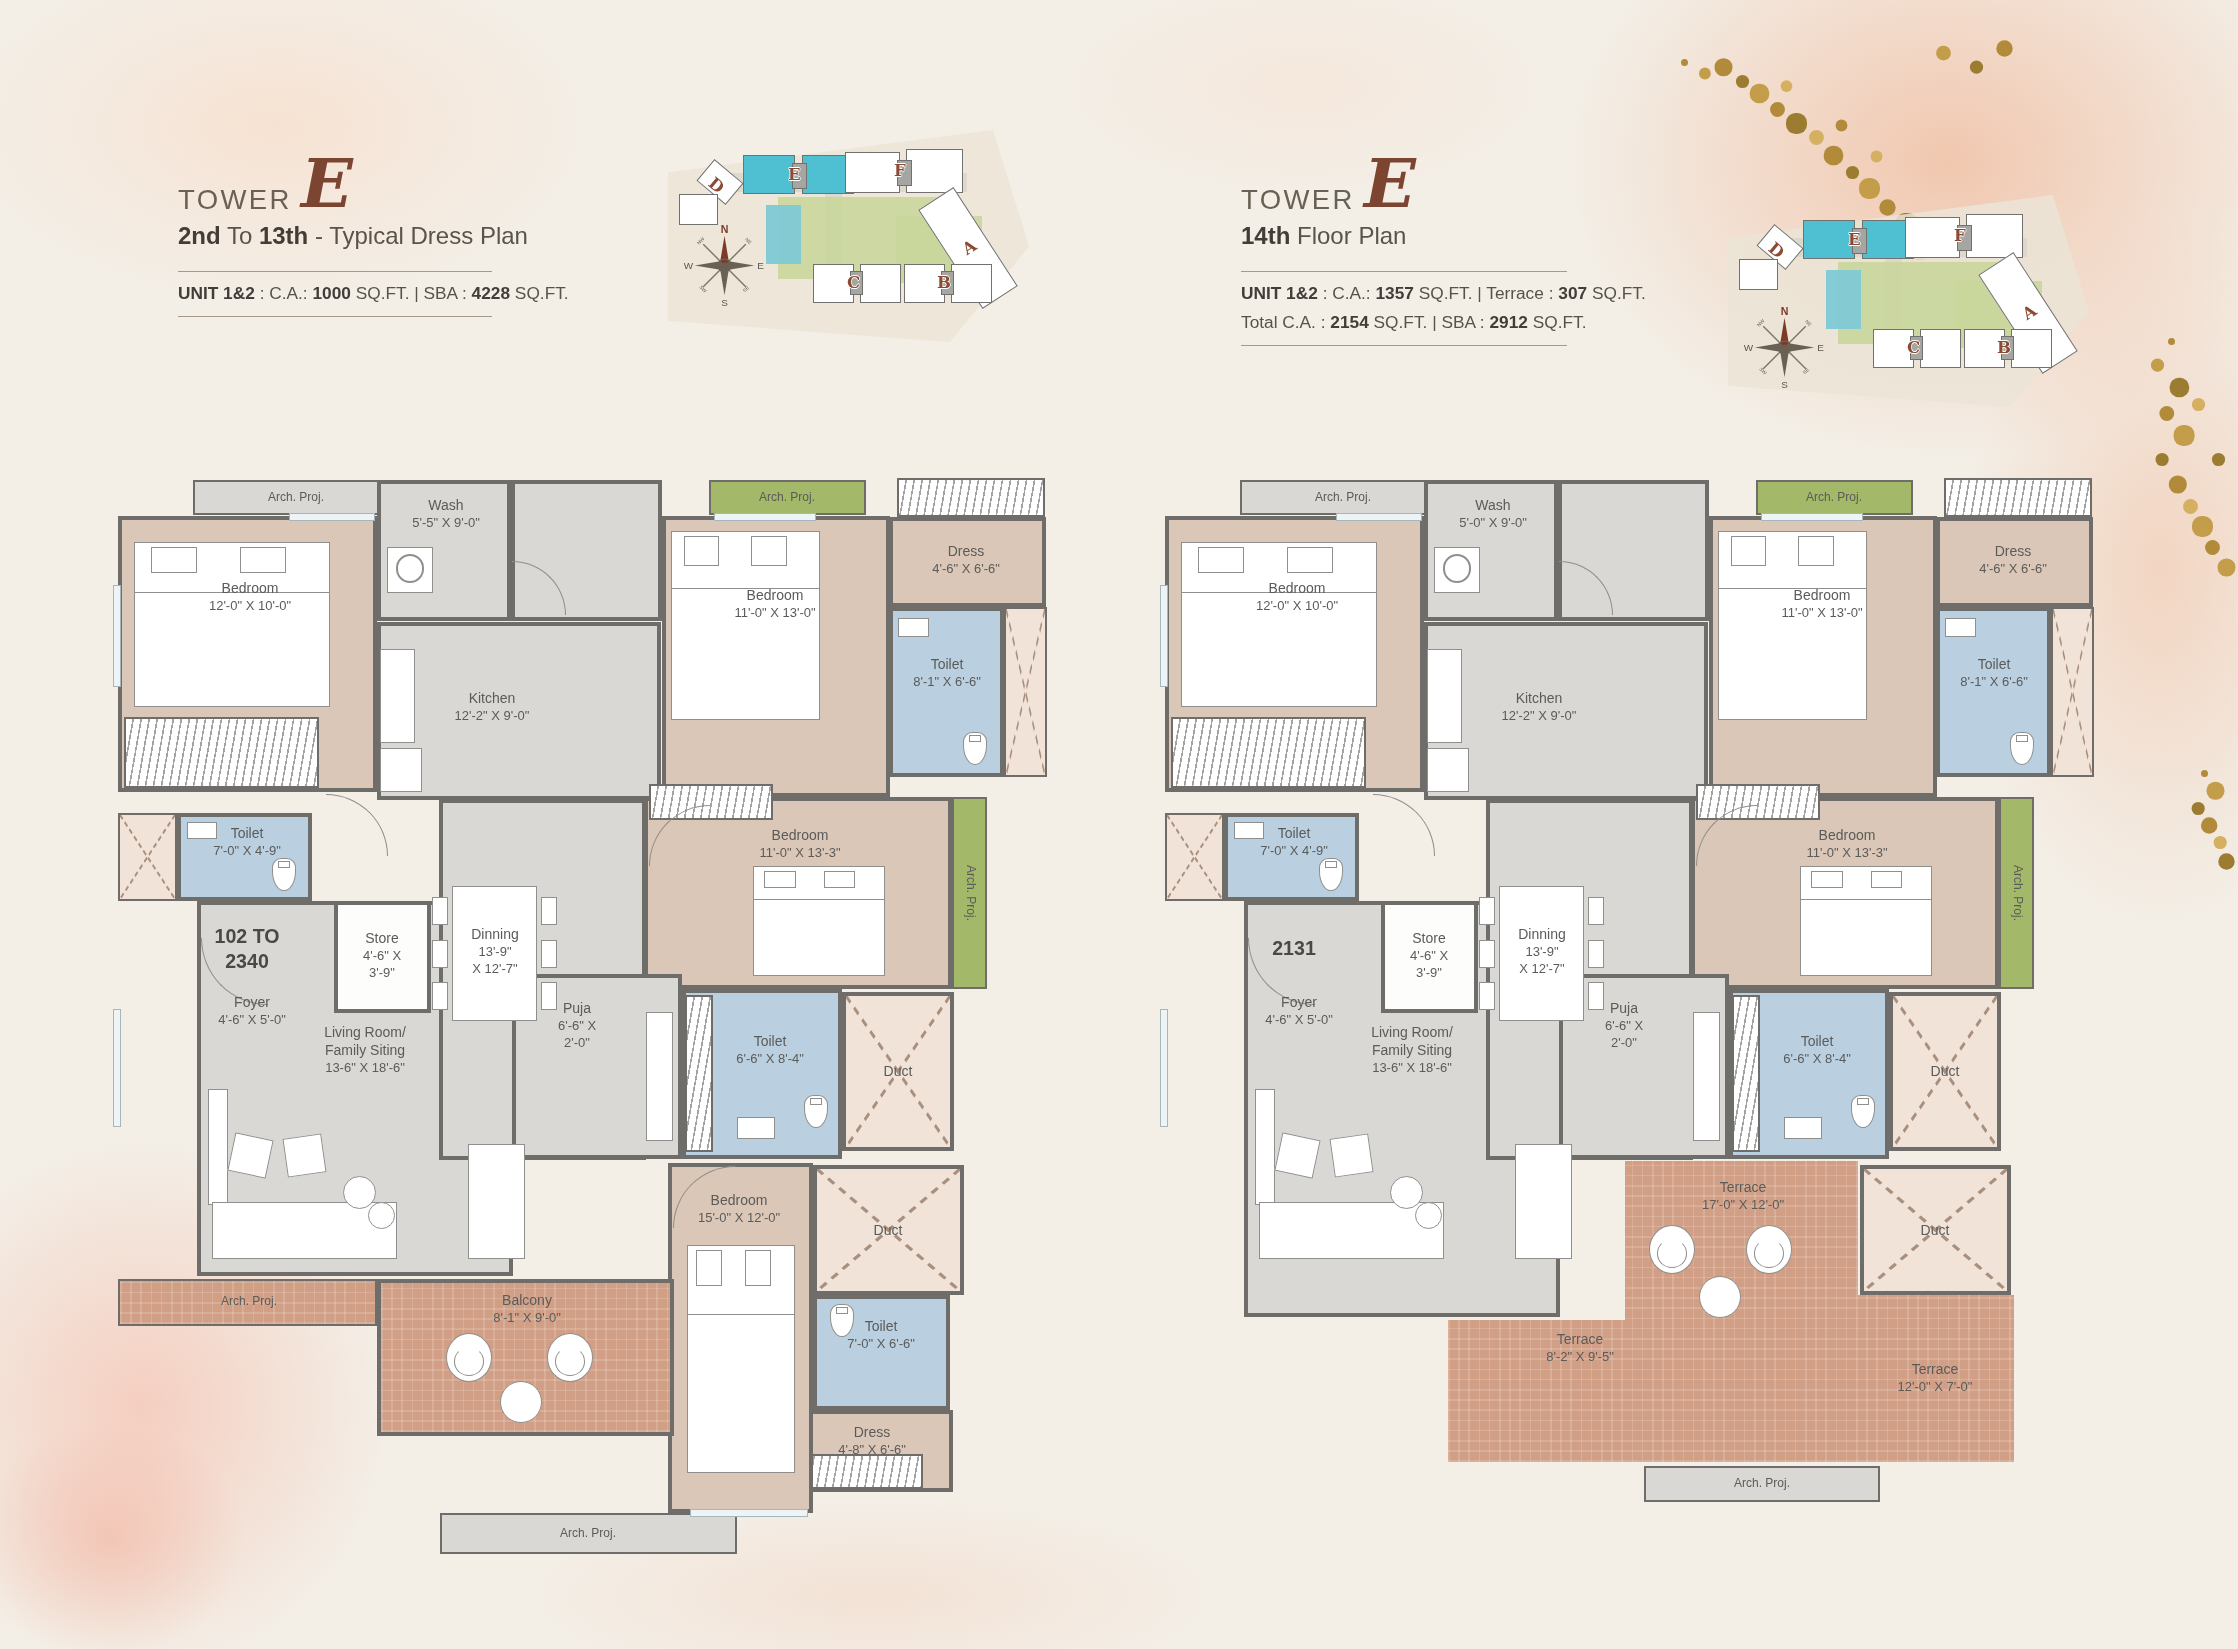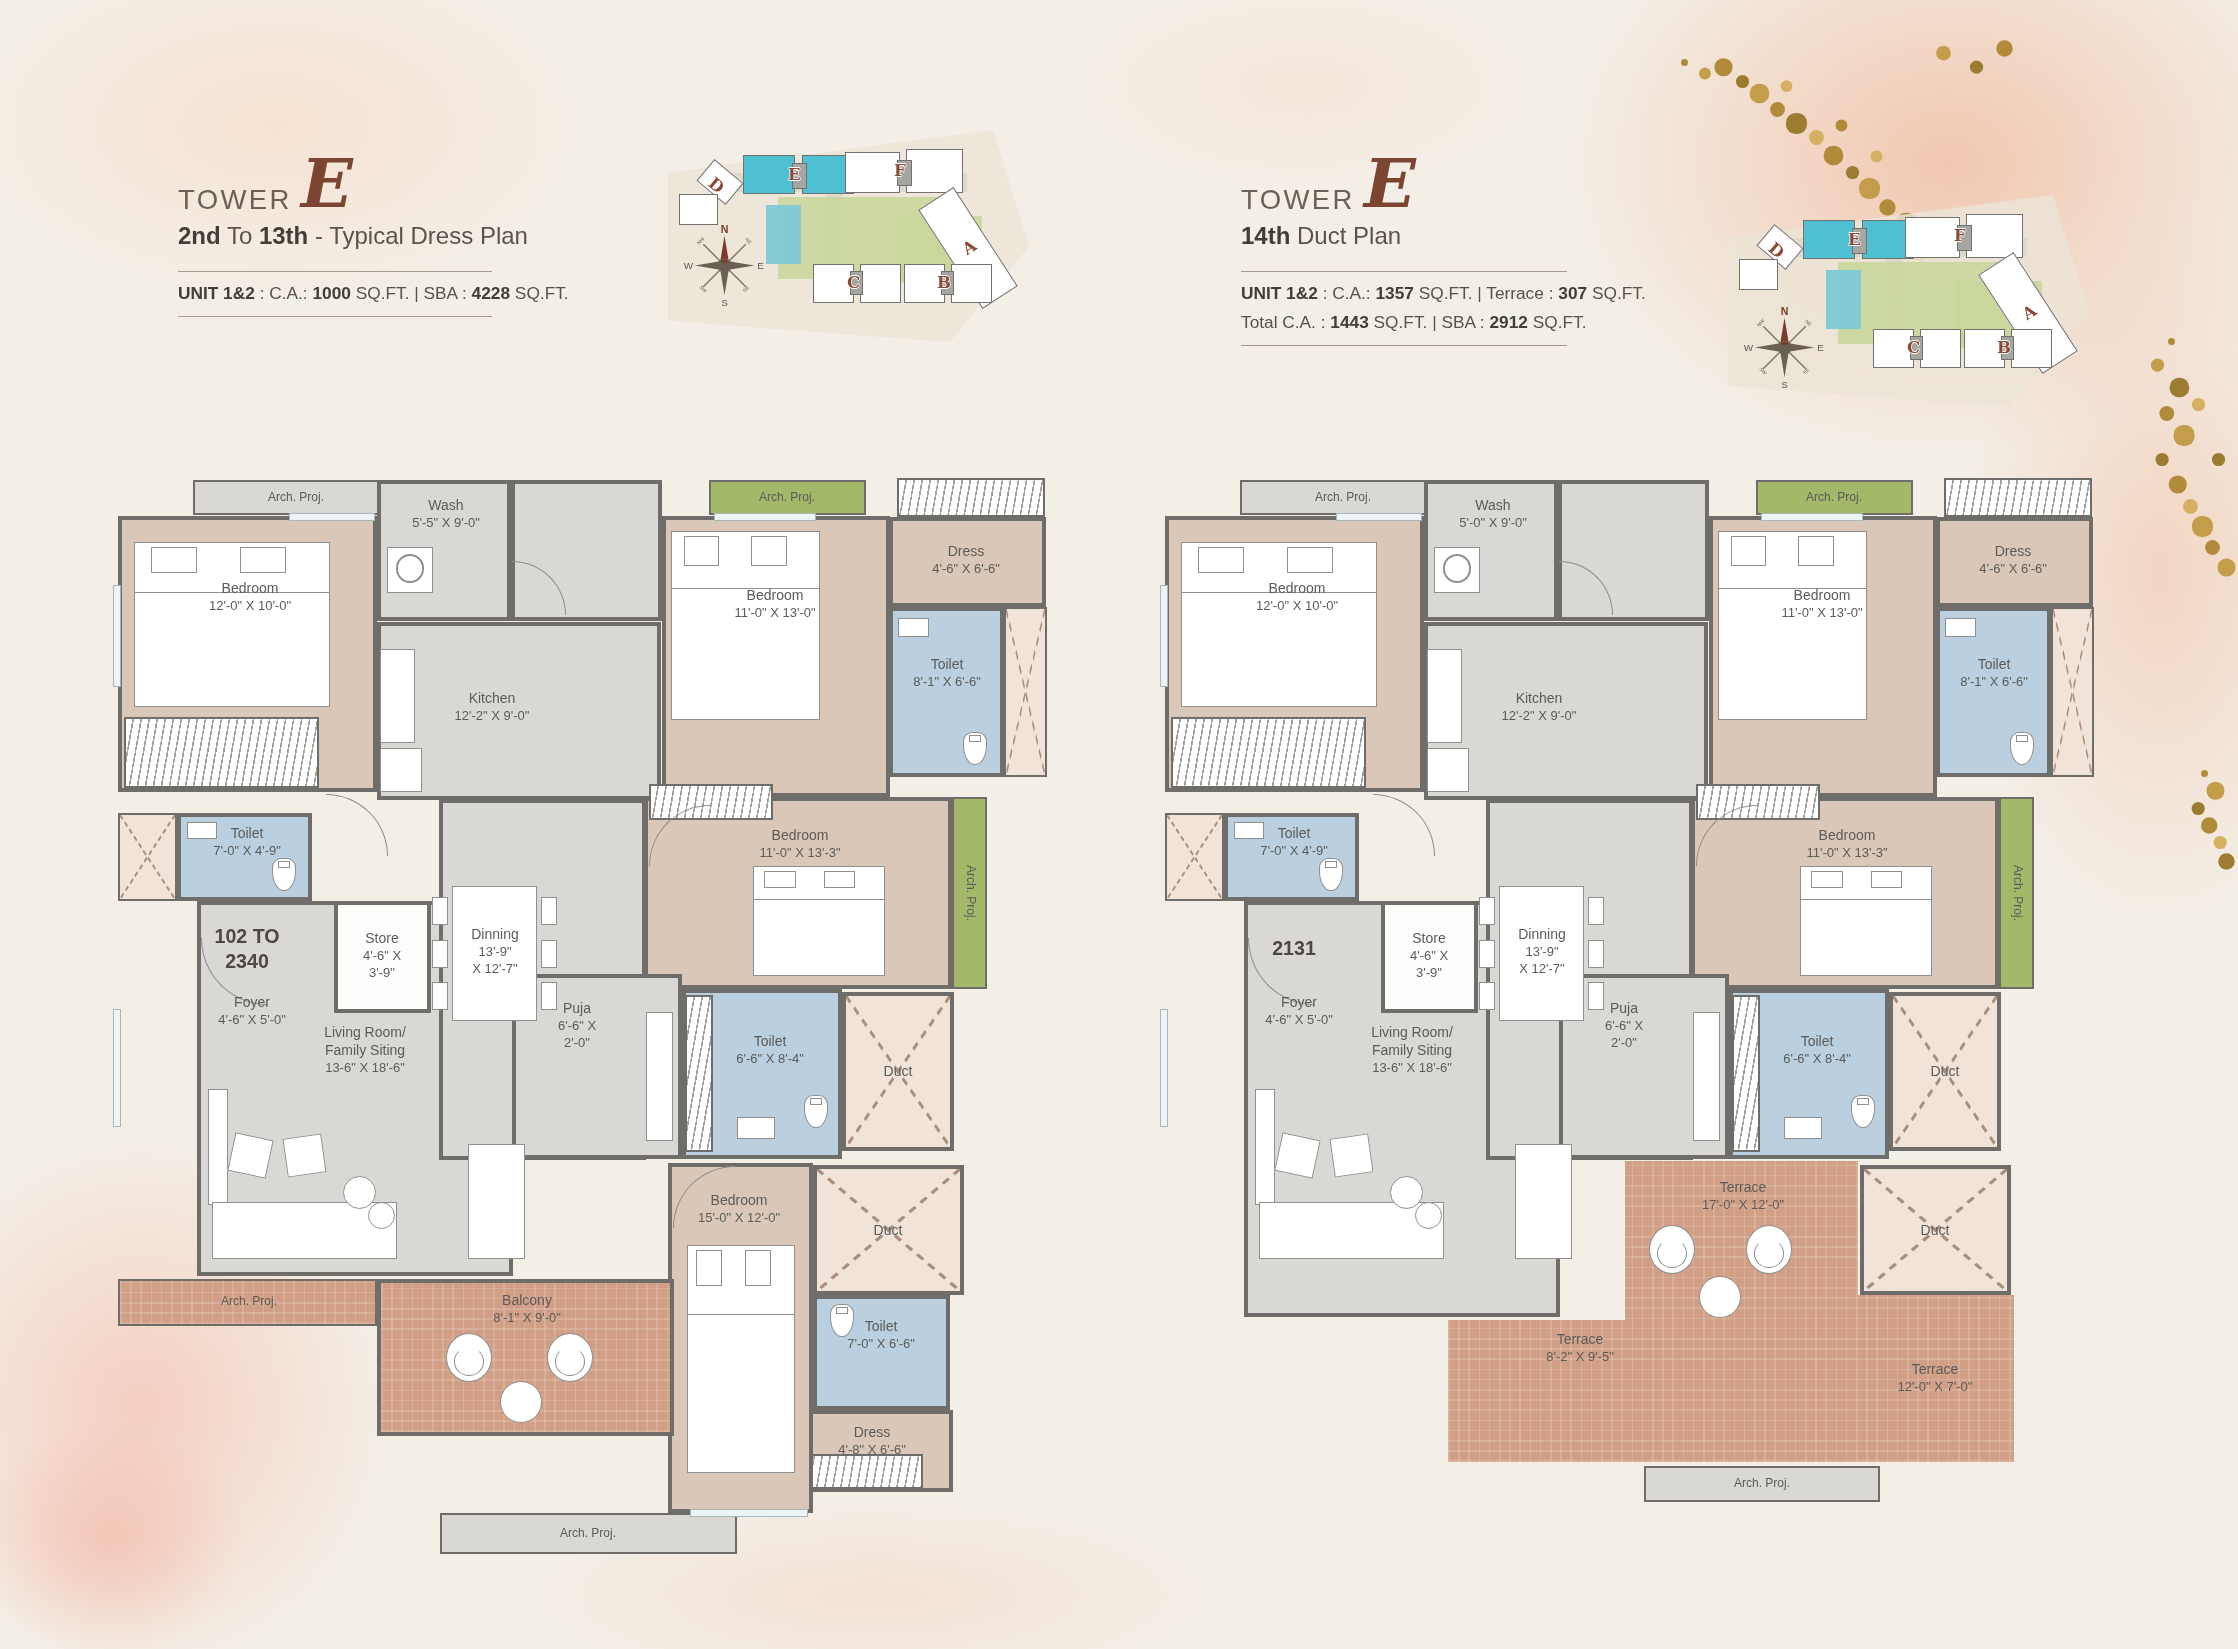--- a/index.html
+++ b/index.html
@@ -89,24 +89,24 @@
     <div class="hletter">E</div>
     <div class="hsub"><span class="b">2nd</span><span> To </span><span class="b">13th</span><span> - Typical Dress Plan</span></div>
     <div class="hline" style="top:104px;width:314px"></div>
     <div class="hstat" style="top:116px"><span class="b">UNIT 1&amp;2</span><span> : C.A.: </span><span class="b">1000</span><span> SQ.FT.  |  SBA : </span><span class="b">4228</span><span> SQ.FT.</span></div>
     <div class="hline" style="top:149px;width:314px"></div>
   </div>
 
   <div class="header" style="left:1241px;top:167px">
     <div class="htitle">TOWER</div>
     <div class="hletter">E</div>
-    <div class="hsub"><span class="b">14th</span><span> Duct Plan</span></div>
+    <div class="hsub"><span class="b">14th</span><span> Floor Plan</span></div>
     <div class="hline" style="top:104px;width:326px"></div>
     <div class="hstat" style="top:116px"><span class="b">UNIT 1&amp;2</span><span> : C.A.: </span><span class="b">1357</span><span> SQ.FT.  |  Terrace : </span><span class="b">307</span><span> SQ.FT.</span></div>
-    <div class="hstat" style="top:145px"><span>Total C.A. : </span><span class="b">1443</span><span> SQ.FT. | SBA : </span><span class="b">2912</span><span> SQ.FT.</span></div>
+    <div class="hstat" style="top:145px"><span>Total C.A. : </span><span class="b">2154</span><span> SQ.FT. | SBA : </span><span class="b">2912</span><span> SQ.FT.</span></div>
     <div class="hline" style="top:178px;width:326px"></div>
   </div>
 
   <div class="kmap" style="left:668px;top:130px">
     <div class="kland"></div>
     <div class="kroad" style="left:63px;top:43px;width:236px;height:19px"></div>
     <div class="kroad" style="left:157px;top:43px;width:17.3px;height:130px"></div>
     <div class="kgreen" style="left:110px;top:67px;width:173px;height:82px"></div>
     <div class="kgreen" style="left:228px;top:86px;width:86px;height:67px"></div>
     <div class="kpool" style="left:98px;top:75px;width:35px;height:59px"></div>

